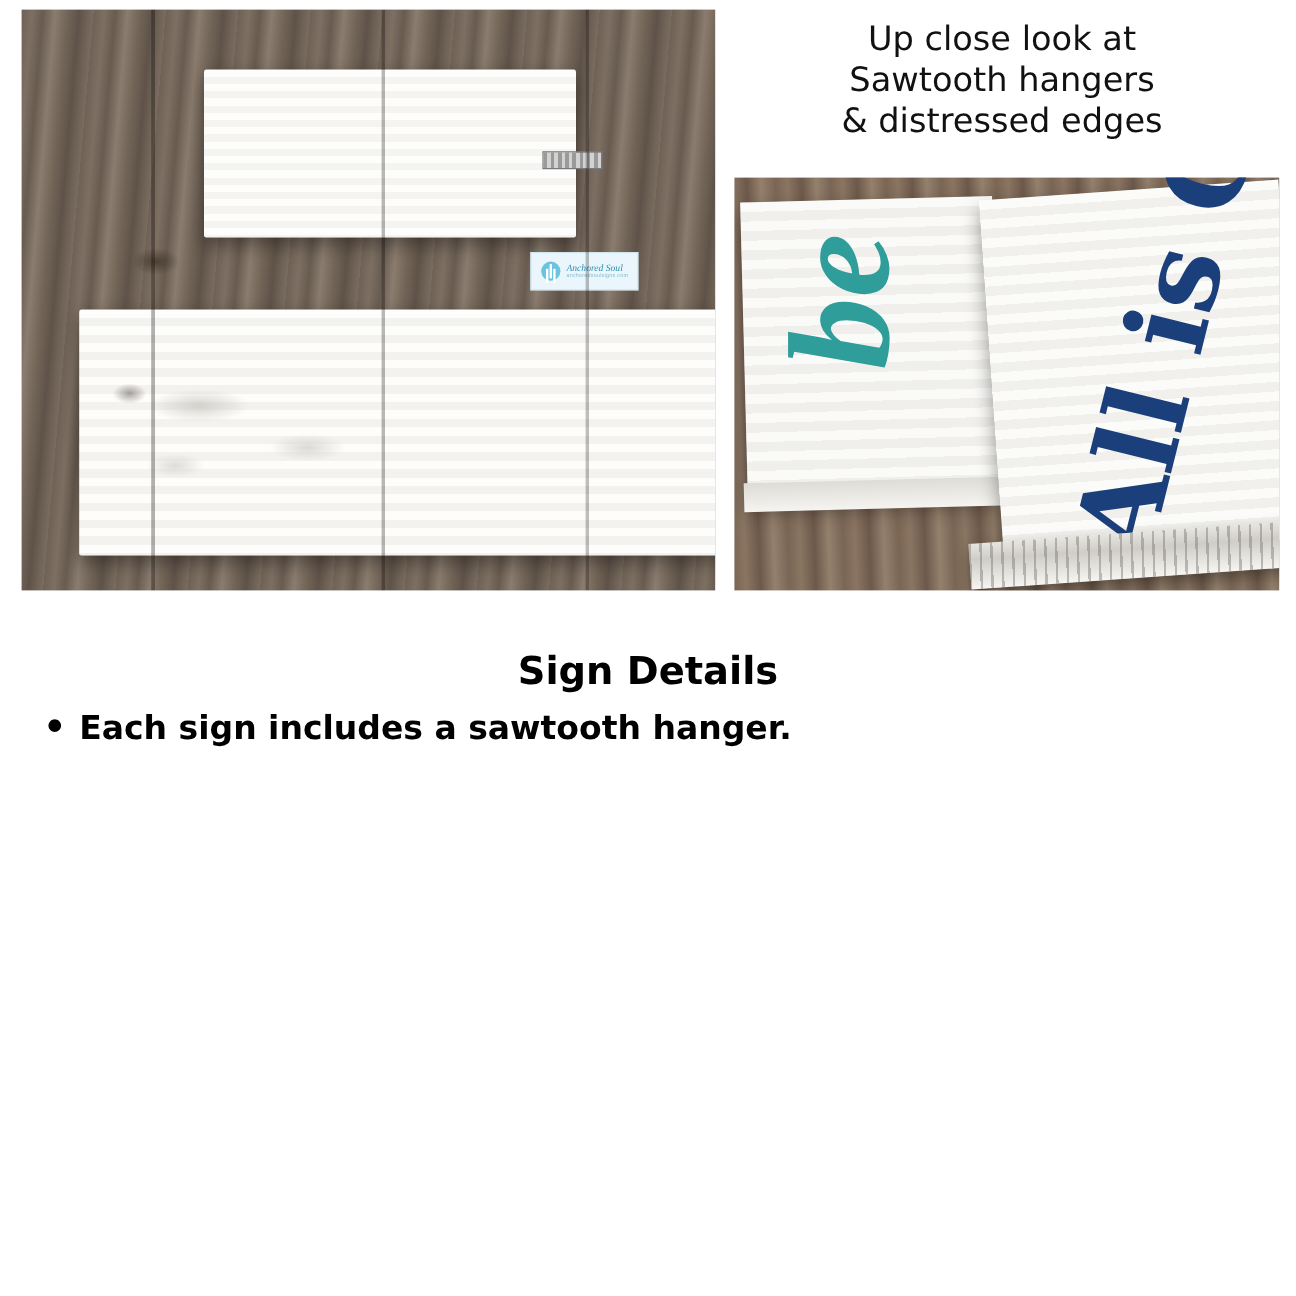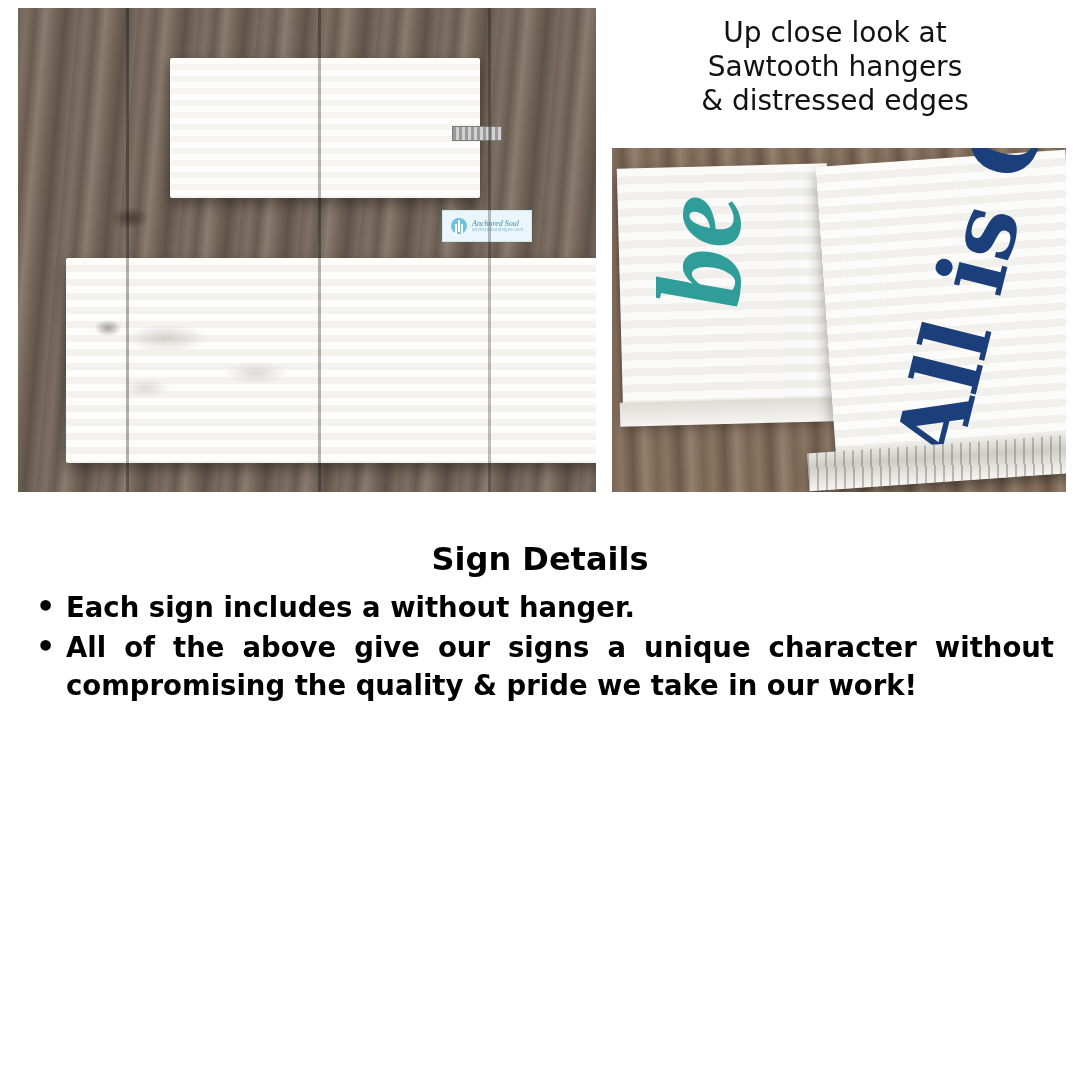--- a/index.html
+++ b/index.html
@@ -353,18 +353,17 @@
         <div class="board board-b"></div>
         <div class="letter letter-all">All is C</div>
         <div class="board-b-edge"></div>
       </div>
     </div>
   </div>
 
   <div class="details">
     <h3 class="details-title">Sign Details</h3>
     <ul class="bullets">
-      <li>Each sign includes a without hanger.</li>
-      <li>All of the above give our signs a unique character without compromising the quality &amp; pride we take in our work!</li>
+      <li>Each sign includes a sawtooth hanger.</li>
     </ul>
   </div>
 
 </div>
 
 </body></html>

